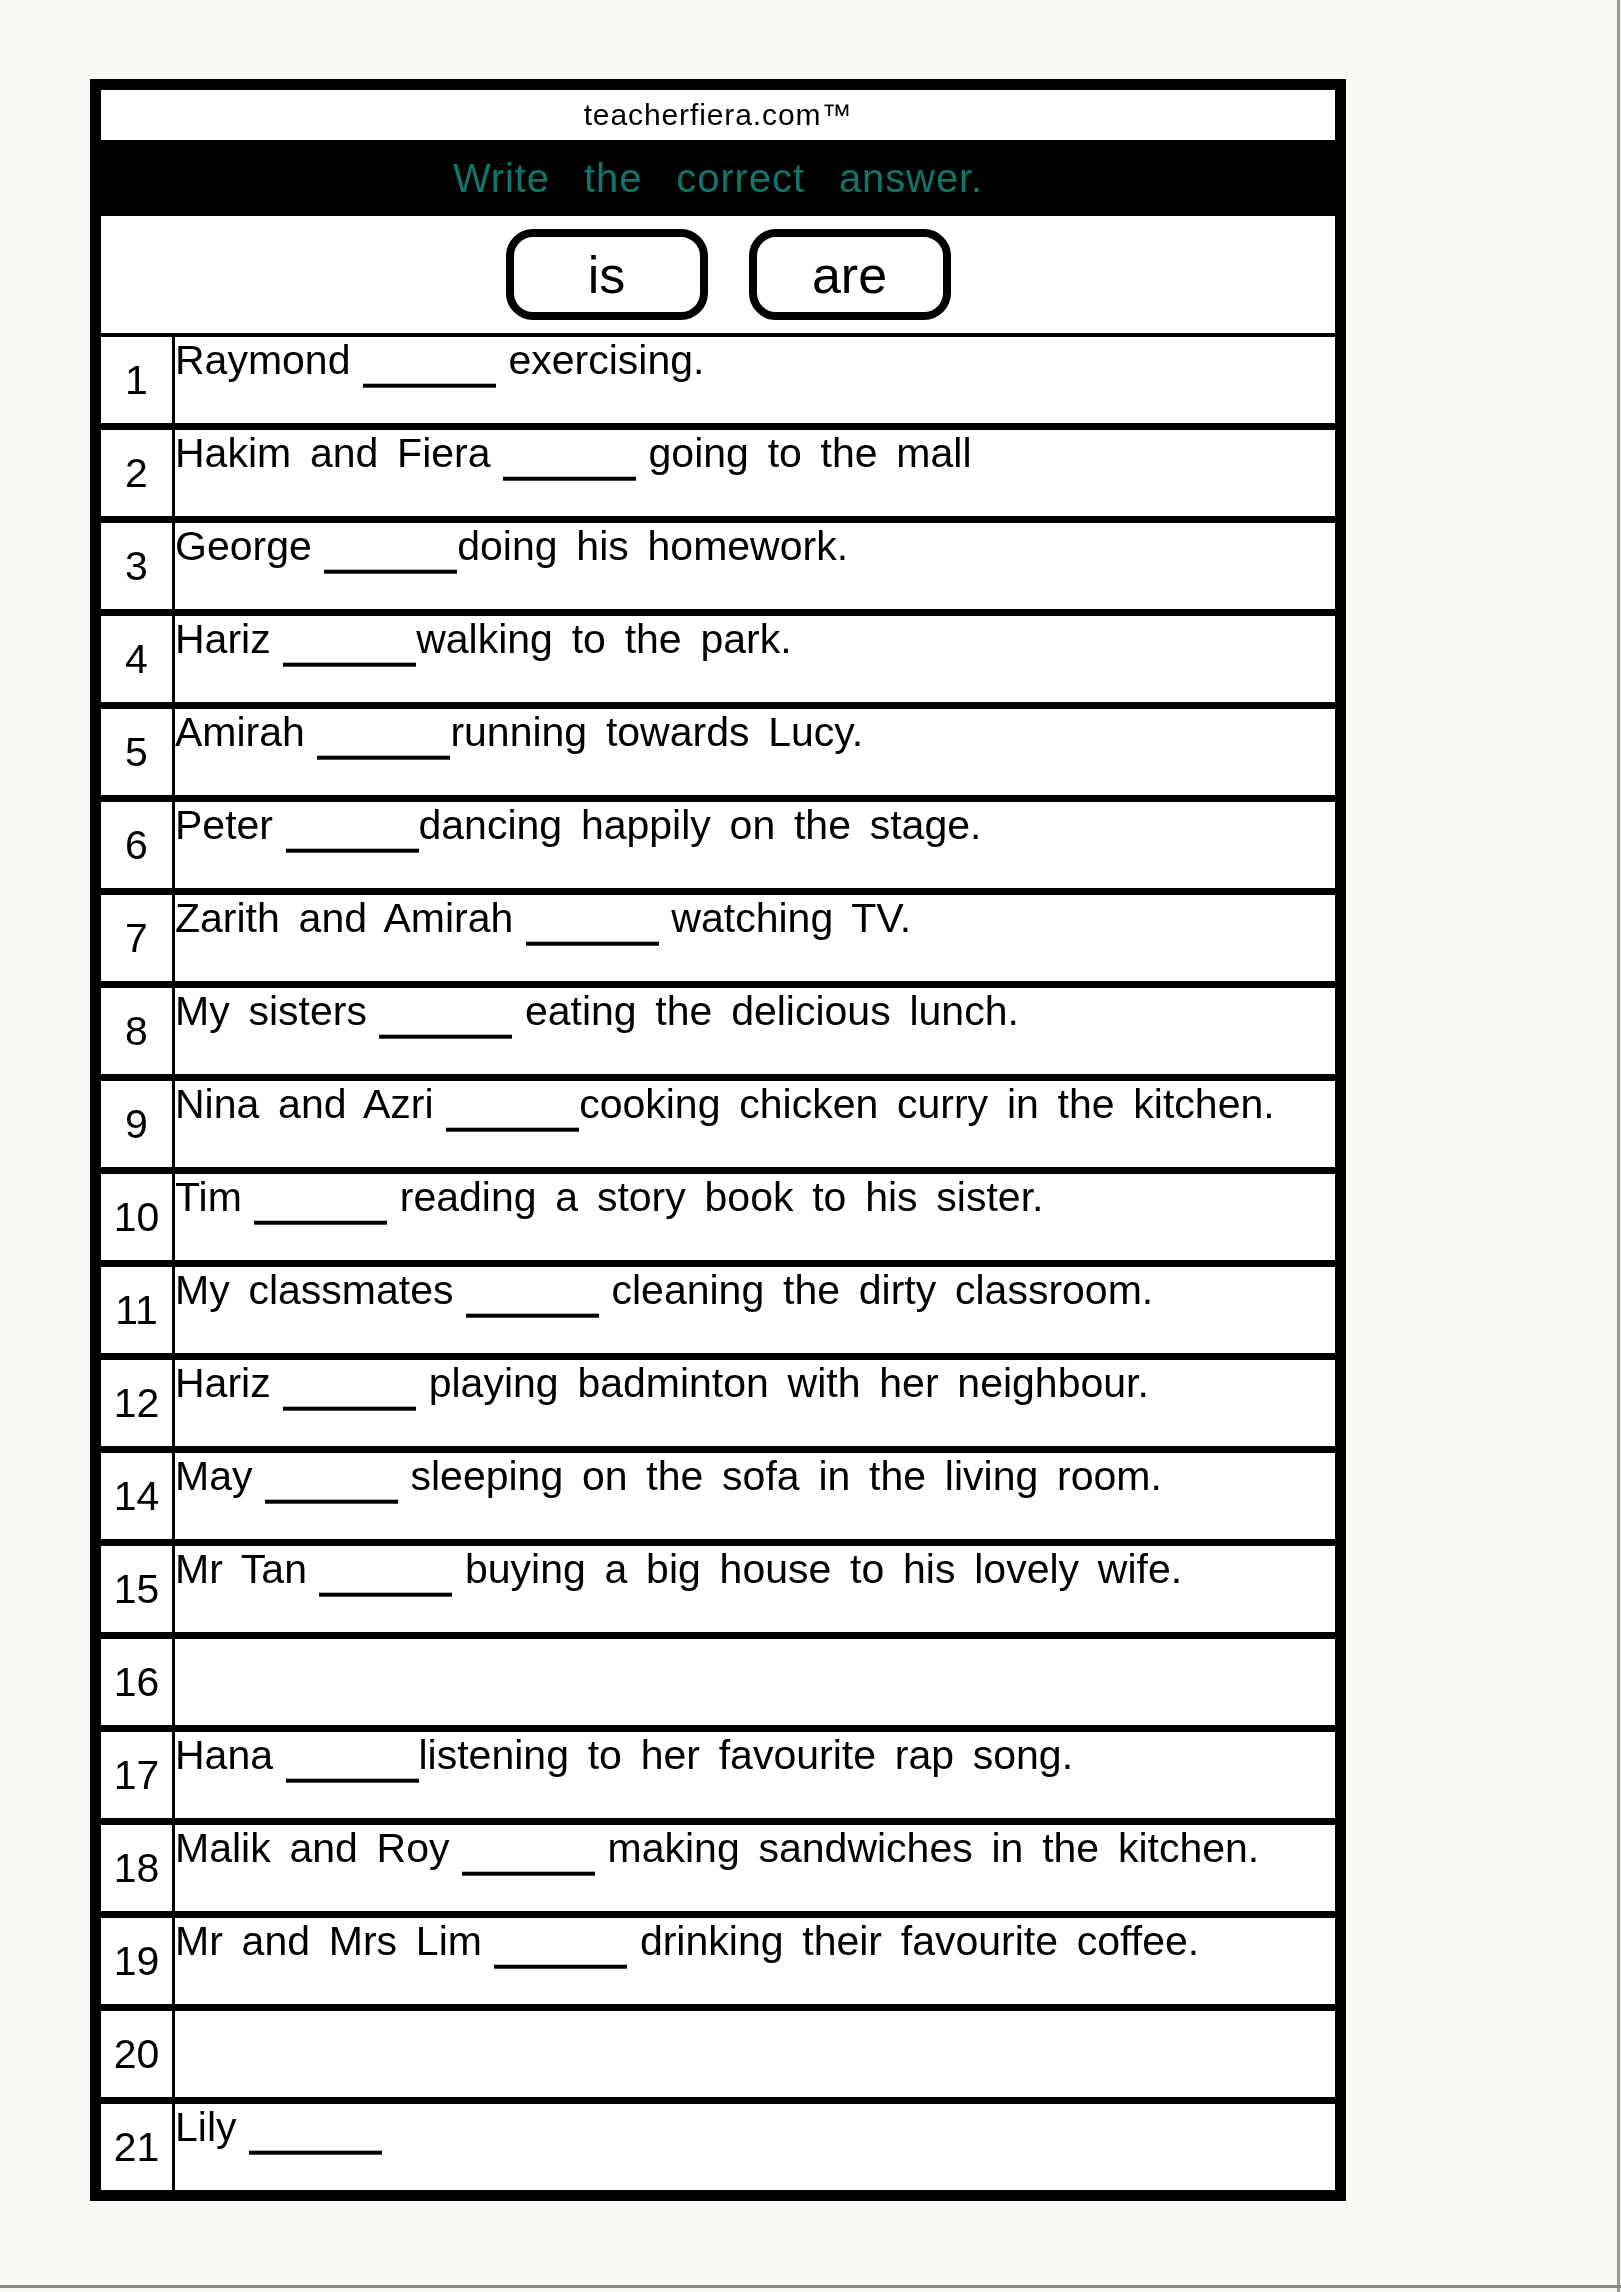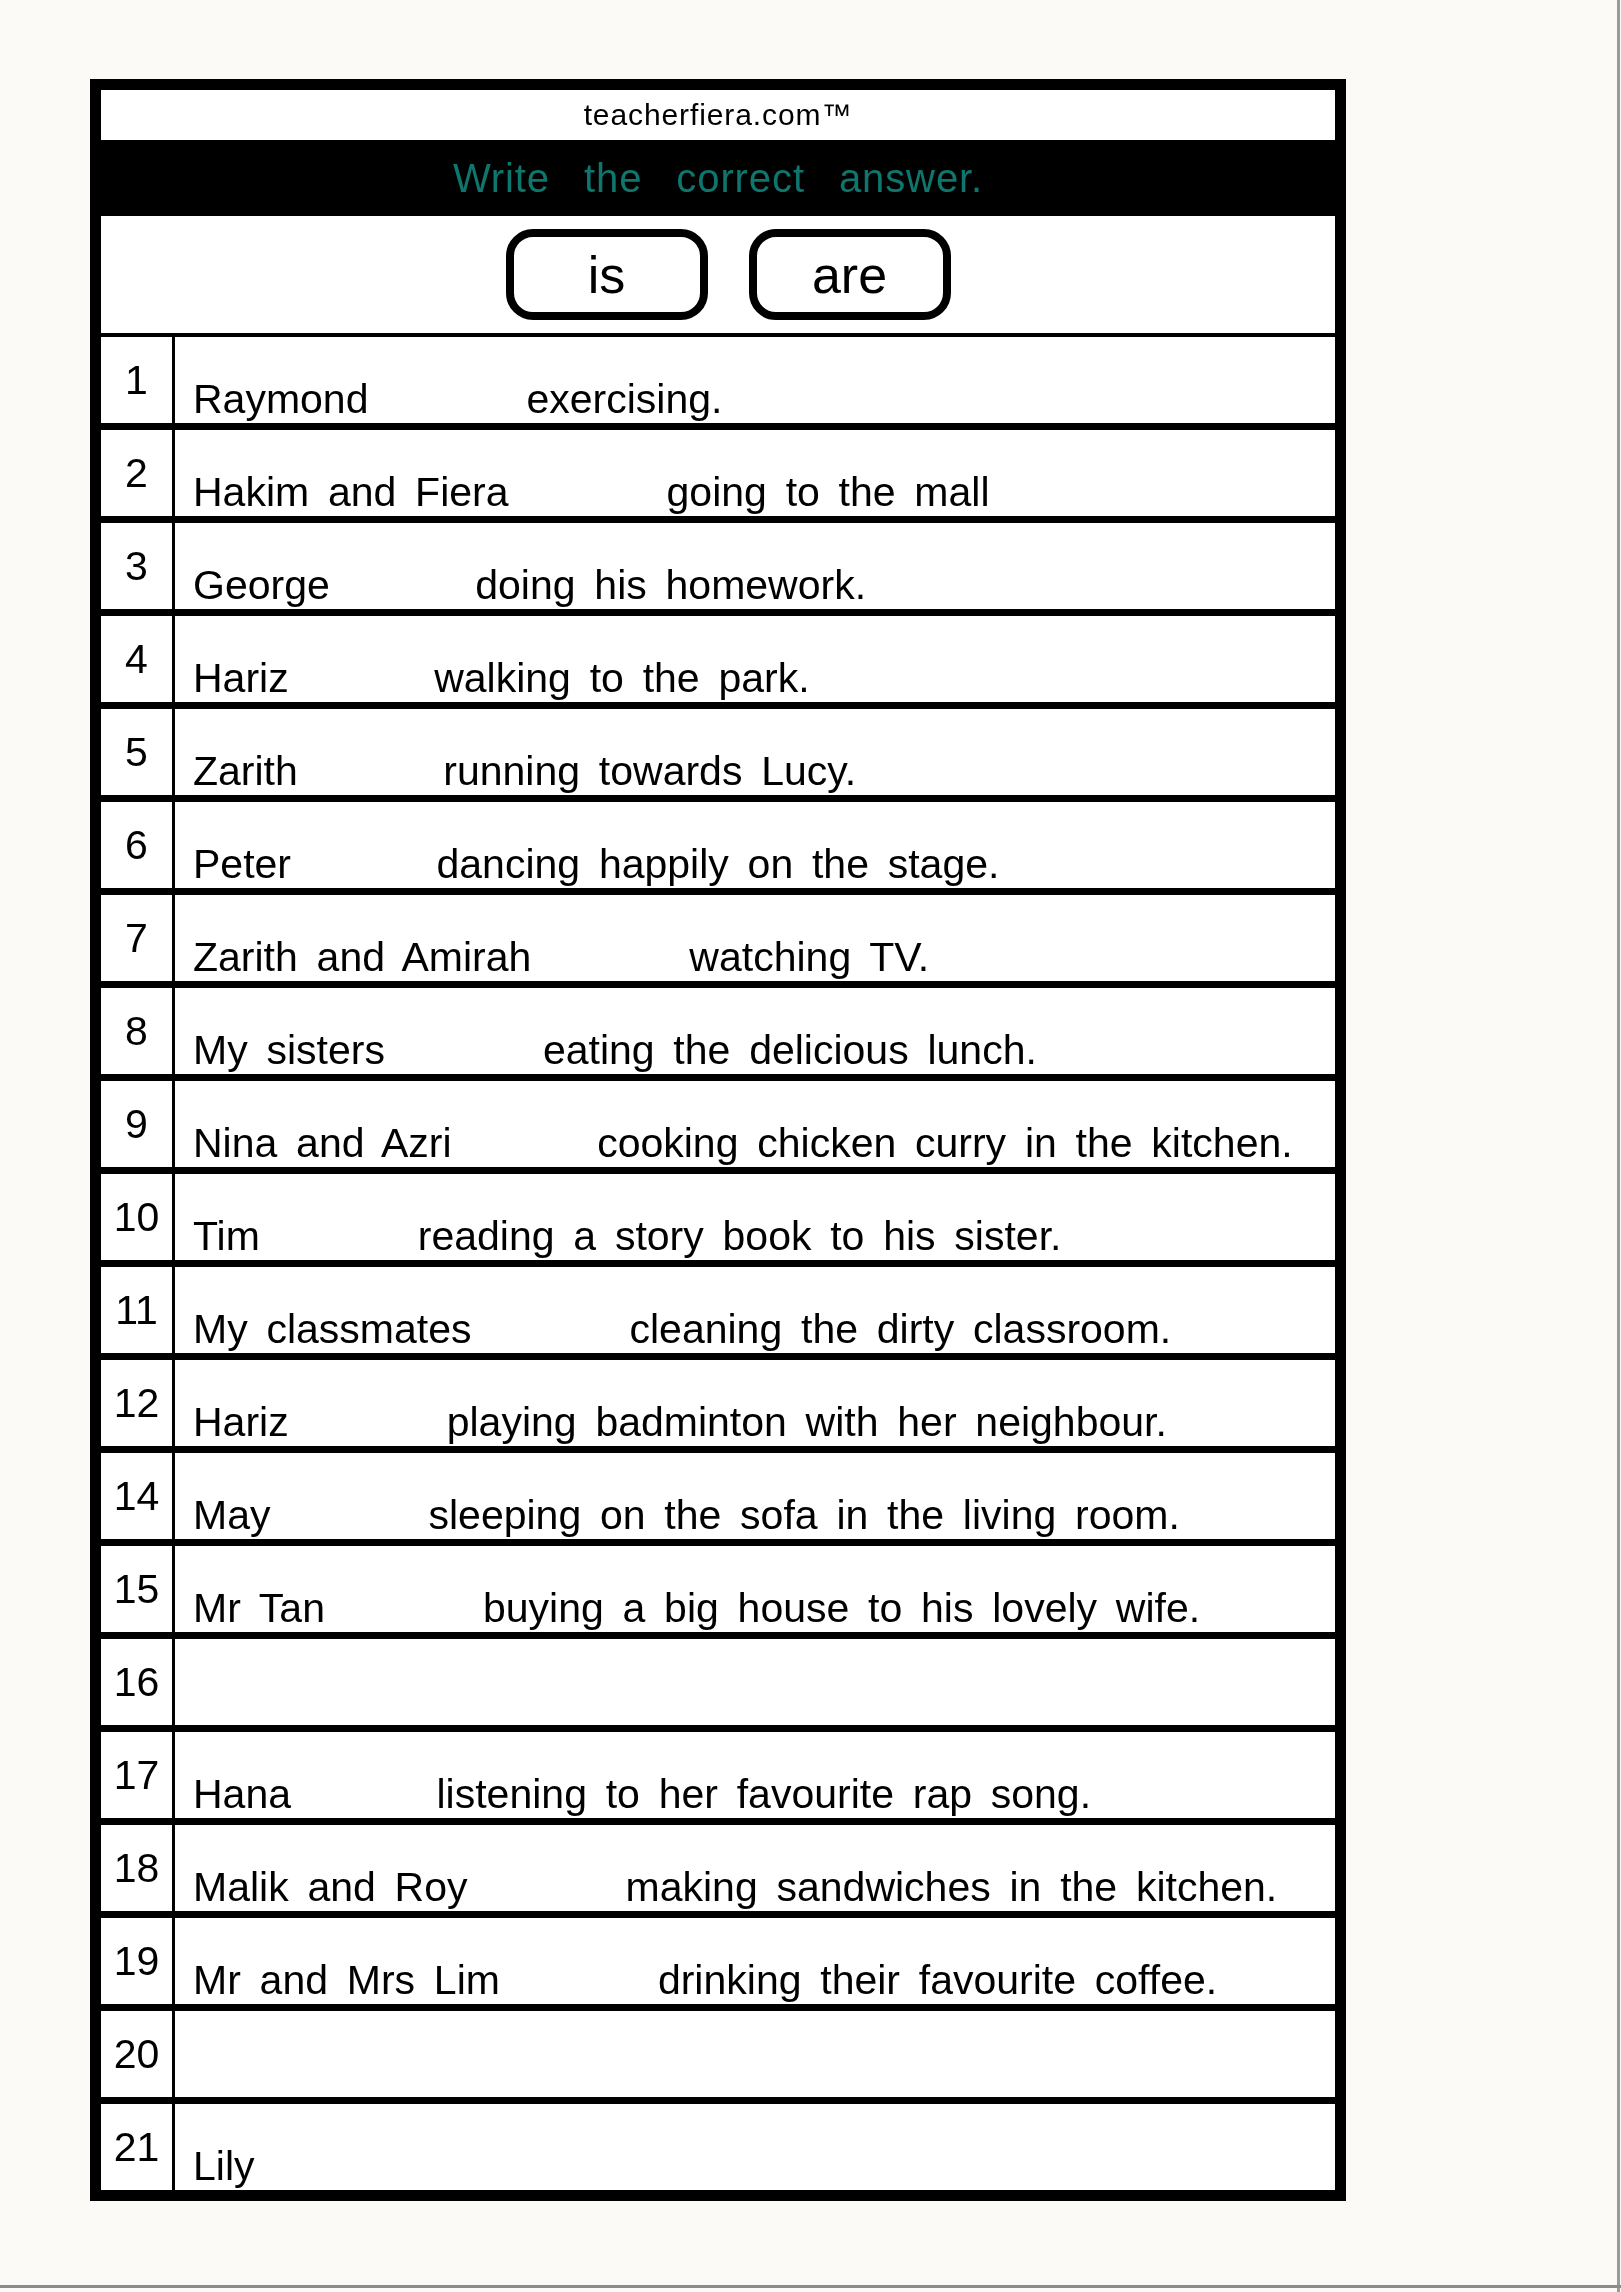--- a/index.html
+++ b/index.html
@@ -61,22 +61,22 @@
   }
   .row:first-child { border-top:none; }
   .num-cell {
     width:71px; flex:0 0 71px;
     border-right:3.6px solid #000;
     display:flex; align-items:center; justify-content:center;
     font-size:41px;
   }
   .sentence-cell {
     flex:1 1 auto;
-    display:flex; align-items:flex-end;
-    padding-left:18px;
+    display:flex; align-items:flex-start;
+    padding-left:0;
     font-size:41px;
     word-spacing:0.18em;
     white-space:nowrap;
     overflow:hidden;
   }
   .blank {
     flex:0 0 133px;
     width:133px; height:36px;
     border-bottom:4.5px solid #000;
     margin:0 12.5px;
@@ -138,21 +138,21 @@
         <div class="num-cell">4</div>
         <div class="sentence-cell">
           <span>Hariz</span>
           <span class="blank tight"></span>
           <span>walking to the park.</span>
         </div>
       </div>
       <div class="row">
         <div class="num-cell">5</div>
         <div class="sentence-cell">
-          <span>Zarith</span>
+          <span>Amirah</span>
           <span class="blank tight"></span>
           <span>running towards Lucy.</span>
         </div>
       </div>
       <div class="row">
         <div class="num-cell">6</div>
         <div class="sentence-cell">
           <span>Peter</span>
           <span class="blank tight"></span>
           <span>dancing happily on the stage.</span>

